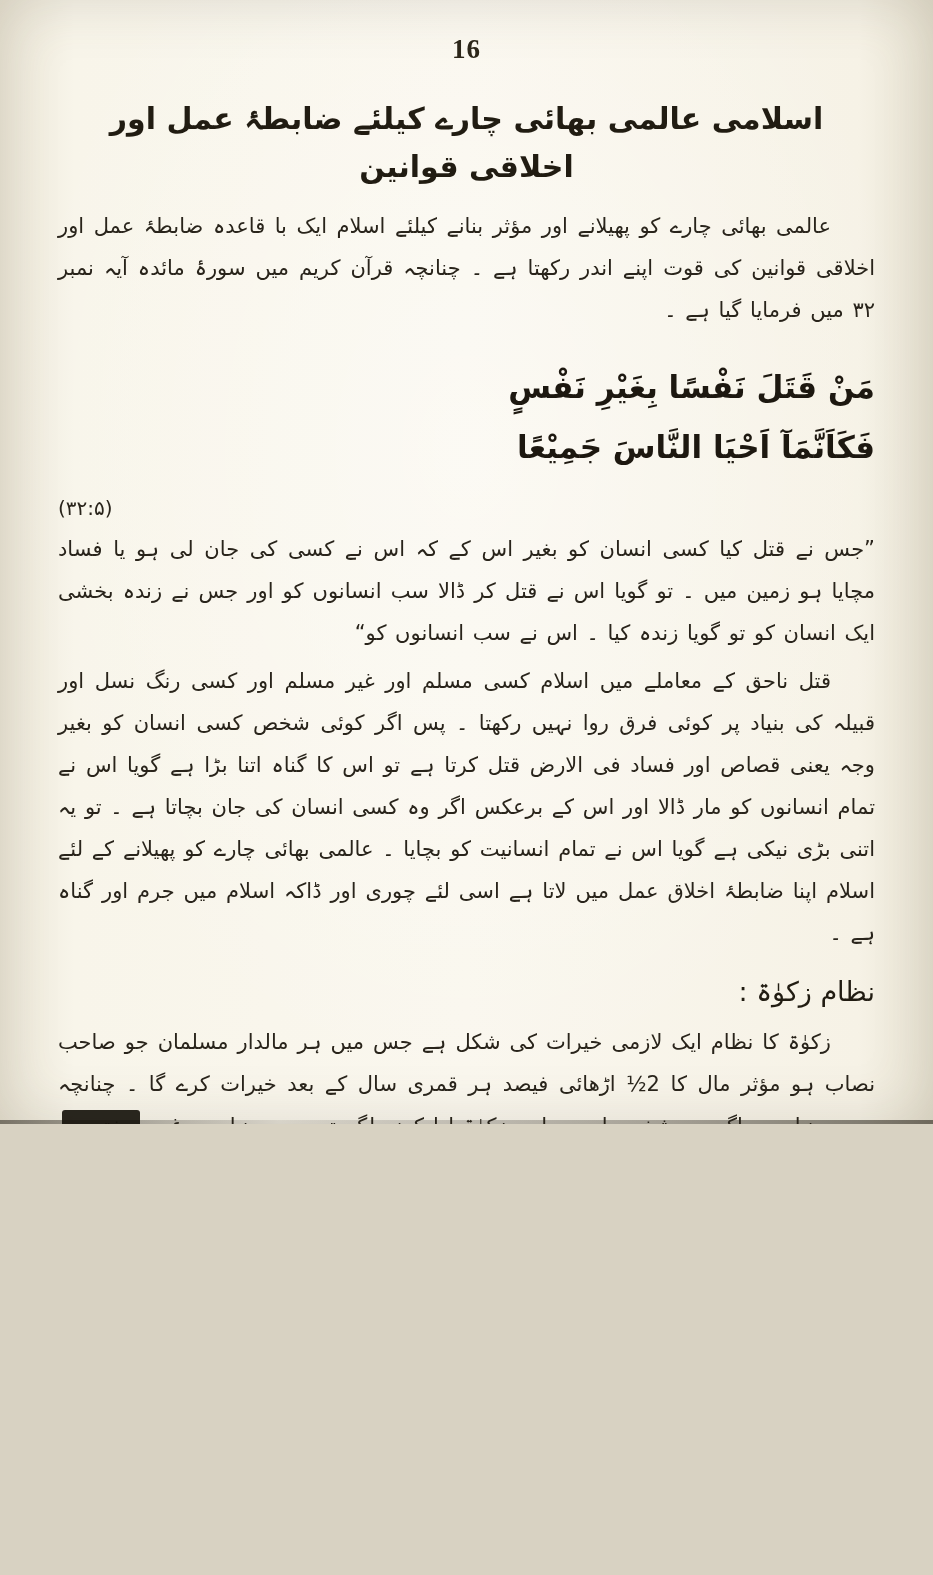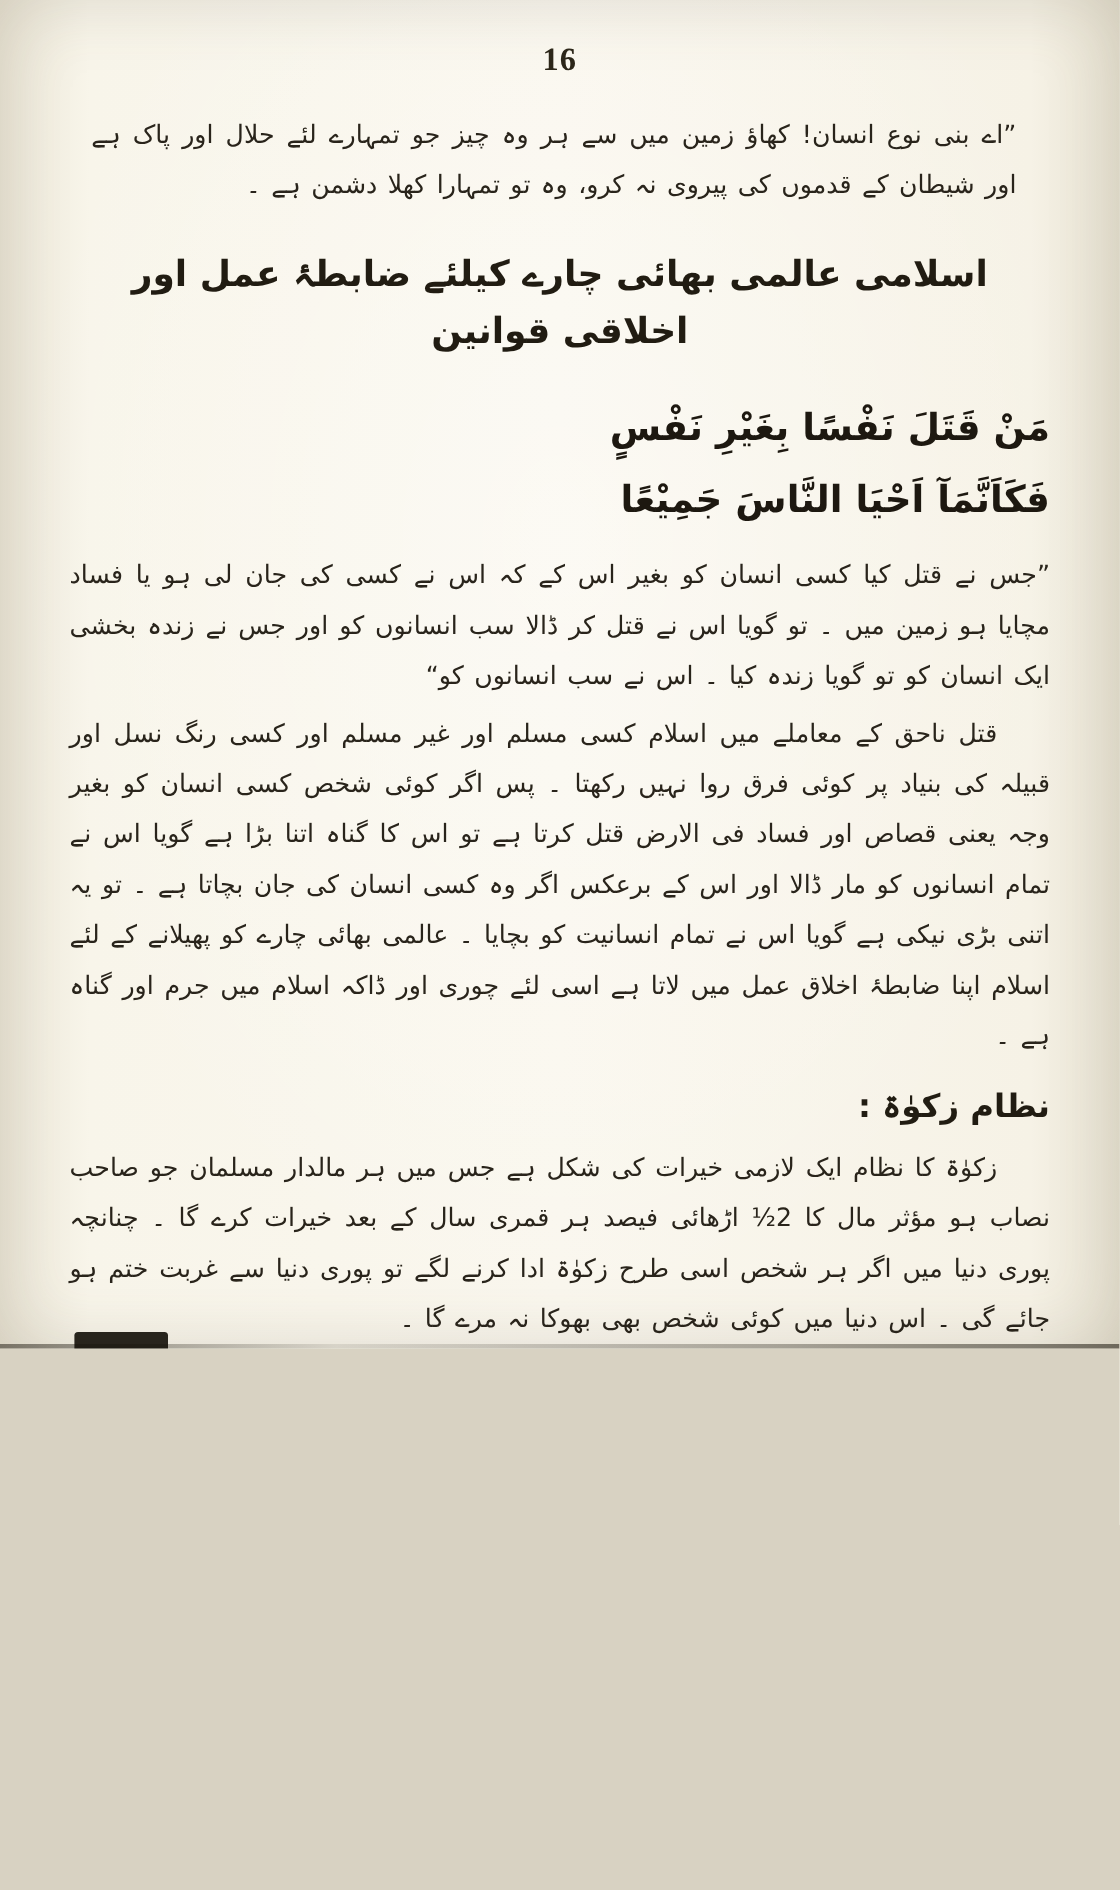--- a/index.html
+++ b/index.html
@@ -70,21 +70,21 @@
   .verse-ref {
     direction: ltr;
     text-align: left;
     font-size: 20px;
     margin: 18px 0 8px 0;
     color: #29241b;
   }
   .subheading {
     margin: 22px 0 14px 0;
     font-size: 27px;
-    font-weight: bold;
+    font-weight: normal;
     text-align: right;
     color: #211c12;
   }
   .bottom-mark {
     position: absolute;
     left: 62px;
     bottom: 0;
     width: 78px;
     height: 14px;
     background: #17130c;
@@ -101,30 +101,31 @@
   }
 </style>
 </head>
 <body>
 
 <div class="scan">
   <div class="content">
 
     <div class="page-number">16</div>
 
-    <p class="quote-para">”اے بنی نوع انسان! کھاؤ زمین میں سے ہر وہ چیز جو تمہارے لئے حلال اور پاک ہے اور شیطان کے قدموں کی پیروی نہ کرو، وہ تو تمہارا کھلا دشمن ہے ۔</p>
 
     <h1 class="heading">اسلامی عالمی بھائی چارے کیلئے ضابطۂ عمل اور اخلاقی قوانین</h1>
 
+    <p class="body-para first-indent">عالمی بھائی چارے کو پھیلانے اور مؤثر بنانے کیلئے اسلام ایک با قاعدہ ضابطۂ عمل اور اخلاقی قوانین کی قوت اپنے اندر رکھتا ہے ۔ چنانچہ قرآن کریم میں سورۂ مائدہ آیہ نمبر ۳۲ میں فرمایا گیا ہے ۔</p>
 
     <div class="verse-block">
       <div class="verse-line">مَنْ قَتَلَ نَفْسًا بِغَيْرِ نَفْسٍ</div>
       <div class="verse-line">فَكَاَنَّمَآ اَحْيَا النَّاسَ جَمِيْعًا</div>
     </div>
 
+    <div class="verse-ref">(۳۲:۵)</div>
 
     <p class="body-para">”جس نے قتل کیا کسی انسان کو بغیر اس کے کہ اس نے کسی کی جان لی ہو یا فساد مچایا ہو زمین میں ۔ تو گویا اس نے قتل کر ڈالا سب انسانوں کو اور جس نے زندہ بخشی ایک انسان کو تو گویا زندہ کیا ۔ اس نے سب انسانوں کو“</p>
 
     <p class="body-para first-indent">قتل ناحق کے معاملے میں اسلام کسی مسلم اور غیر مسلم اور کسی رنگ نسل اور قبیلہ کی بنیاد پر کوئی فرق روا نہیں رکھتا ۔ پس اگر کوئی شخص کسی انسان کو بغیر وجہ یعنی قصاص اور فساد فی الارض قتل کرتا ہے تو اس کا گناہ اتنا بڑا ہے گویا اس نے تمام انسانوں کو مار ڈالا اور اس کے برعکس اگر وہ کسی انسان کی جان بچاتا ہے ۔ تو یہ اتنی بڑی نیکی ہے گویا اس نے تمام انسانیت کو بچایا ۔ عالمی بھائی چارے کو پھیلانے کے لئے اسلام اپنا ضابطۂ اخلاق عمل میں لاتا ہے اسی لئے چوری اور ڈاکہ اسلام میں جرم اور گناہ ہے ۔</p>
 
     <h2 class="subheading">نظام زکوٰۃ :</h2>
 
     <p class="body-para first-indent">زکوٰۃ کا نظام ایک لازمی خیرات کی شکل ہے جس میں ہر مالدار مسلمان جو صاحب نصاب ہو مؤثر مال کا 2½ اڑھائی فیصد ہر قمری سال کے بعد خیرات کرے گا ۔ چنانچہ پوری دنیا میں اگر ہر شخص اسی طرح زکوٰۃ ادا کرنے لگے تو پوری دنیا سے غربت ختم ہو جائے گی ۔ اس دنیا میں کوئی شخص بھی بھوکا نہ مرے گا ۔</p>
 
   </div>

